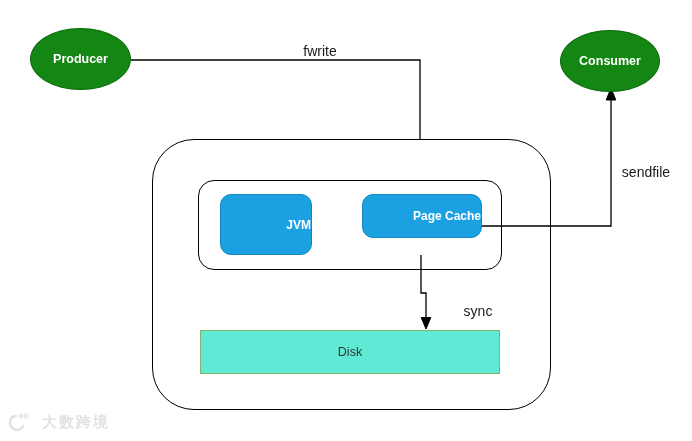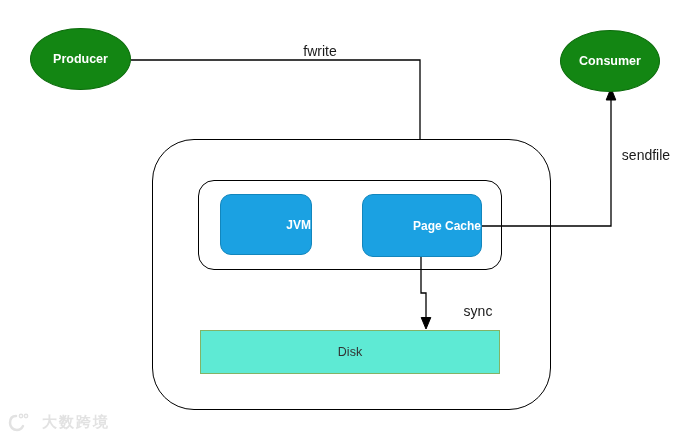--- a/index.html
+++ b/index.html
@@ -65,21 +65,21 @@
     border: 1px solid #1286bd;
     border-radius: 11px;
     display: flex;
     align-items: center;
     justify-content: flex-end;
     color: #ffffff;
     font-weight: bold;
     font-size: 12px;
   }
   .jvm  { left: 220px; top: 194px; width: 92px;  height: 61px; }
-  .page-cache { left: 362px; top: 194px; width: 120px; height: 63px; }
+  .page-cache { left: 362px; top: 194px; width: 120px; height: 44px; }
 
   
   .disk-node {
     position: absolute;
     left: 200px; top: 330px;
     width: 300px; height: 44px;
     background: #5eead4;
     border: 1px solid #82b366;
     display: flex;
     align-items: center;
@@ -92,21 +92,21 @@
   .edge-label {
     position: absolute;
     transform: translate(-50%, -50%);
     font-size: 14px;
     color: #1a1a1a;
     white-space: nowrap;
     background: #ffffff;
     padding: 0 2px;
   }
   .lbl-fwrite   { left: 320px; top: 51px; }
-  .lbl-sendfile { left: 646px; top: 155px; }
+  .lbl-sendfile { left: 646px; top: 172px; }
   .lbl-sync     { left: 450px; top: 311px; margin-left: 28px; }
 
   
   .watermark {
     position: absolute;
     left: 8px; top: 412px;
     display: flex;
     align-items: center;
     gap: 12px;
     color: #e2e2e2;

